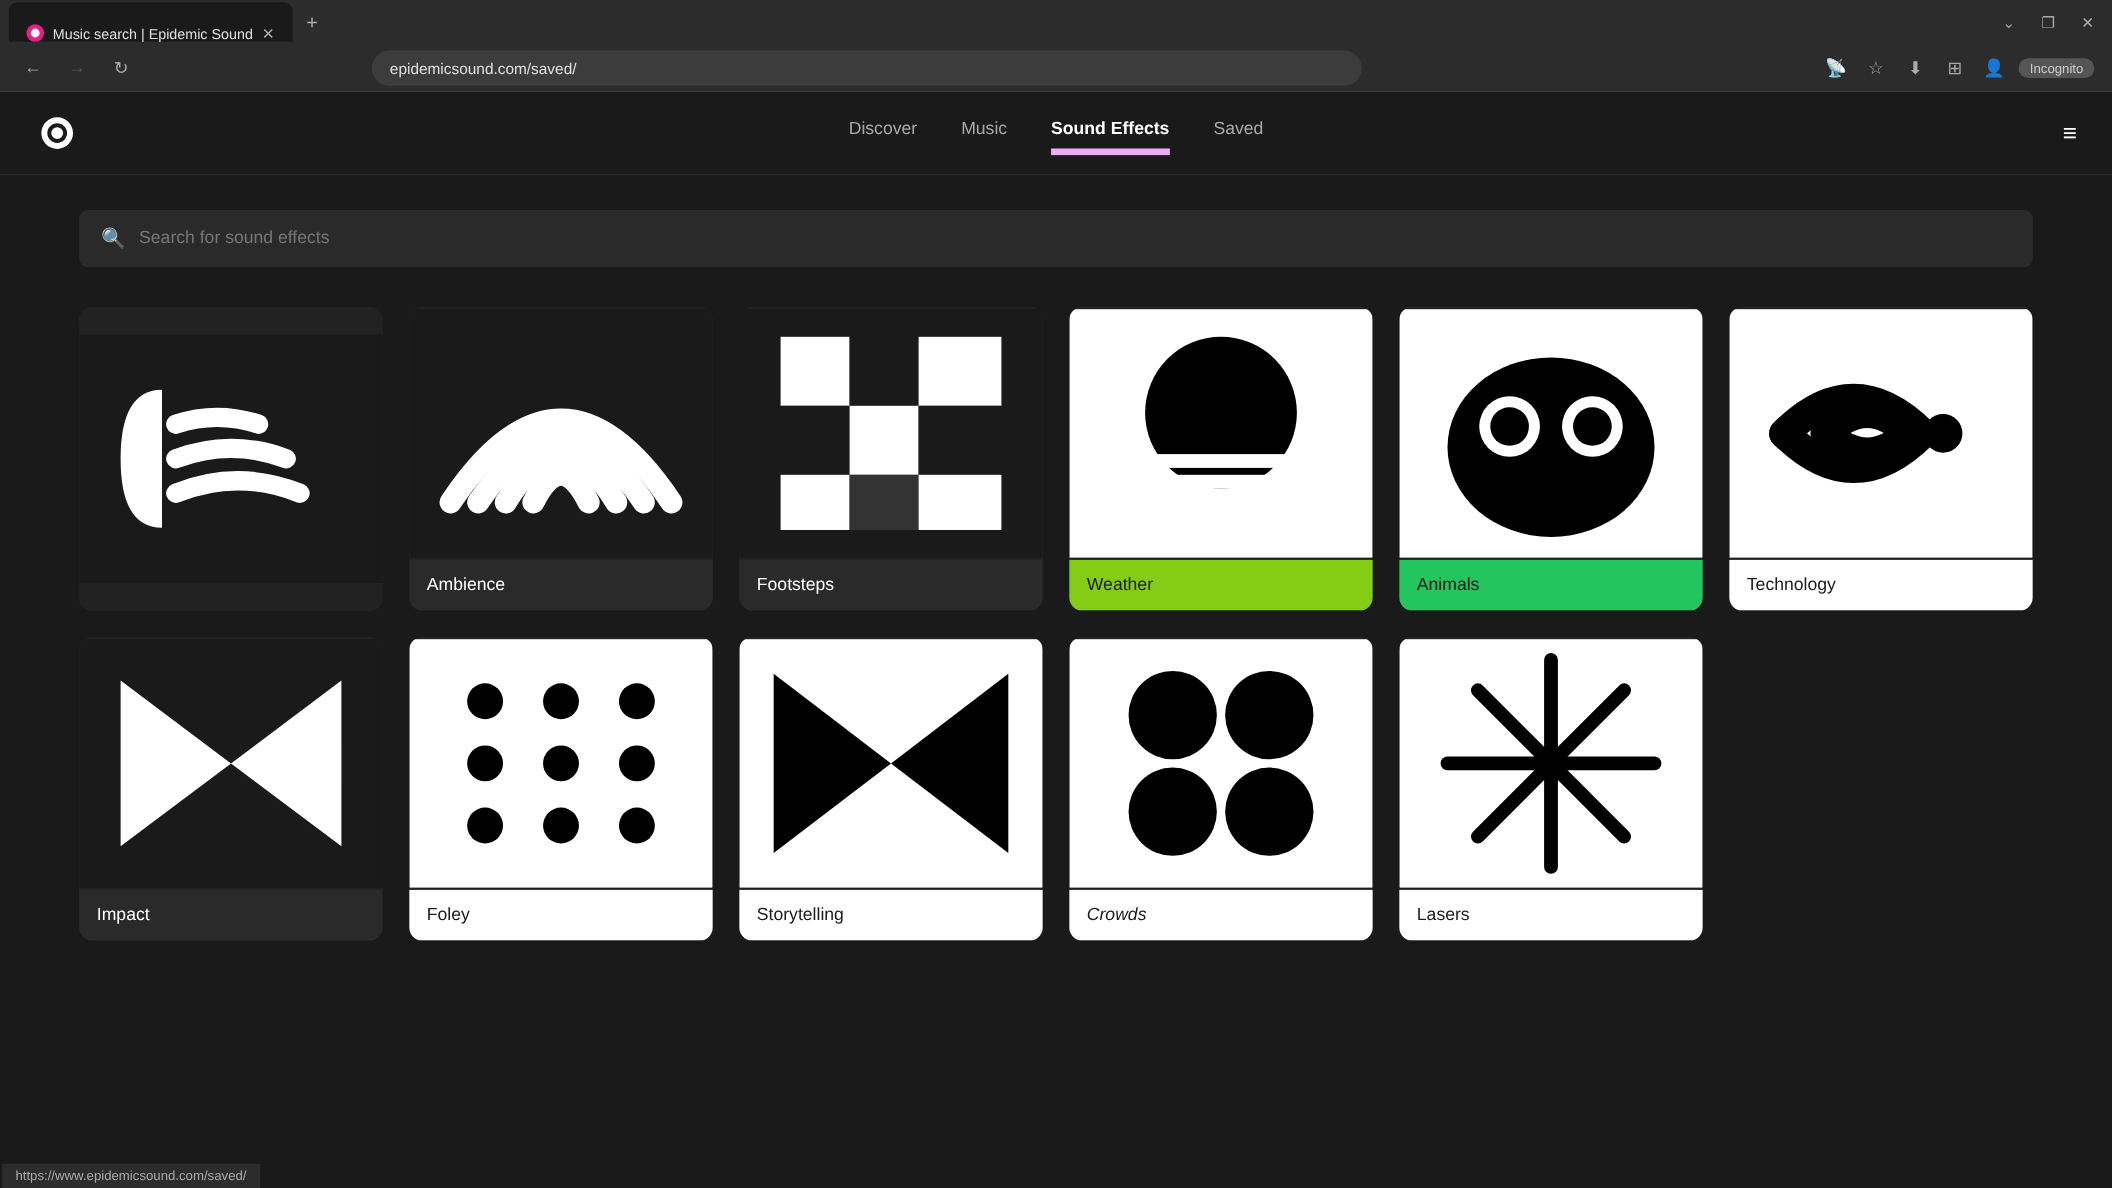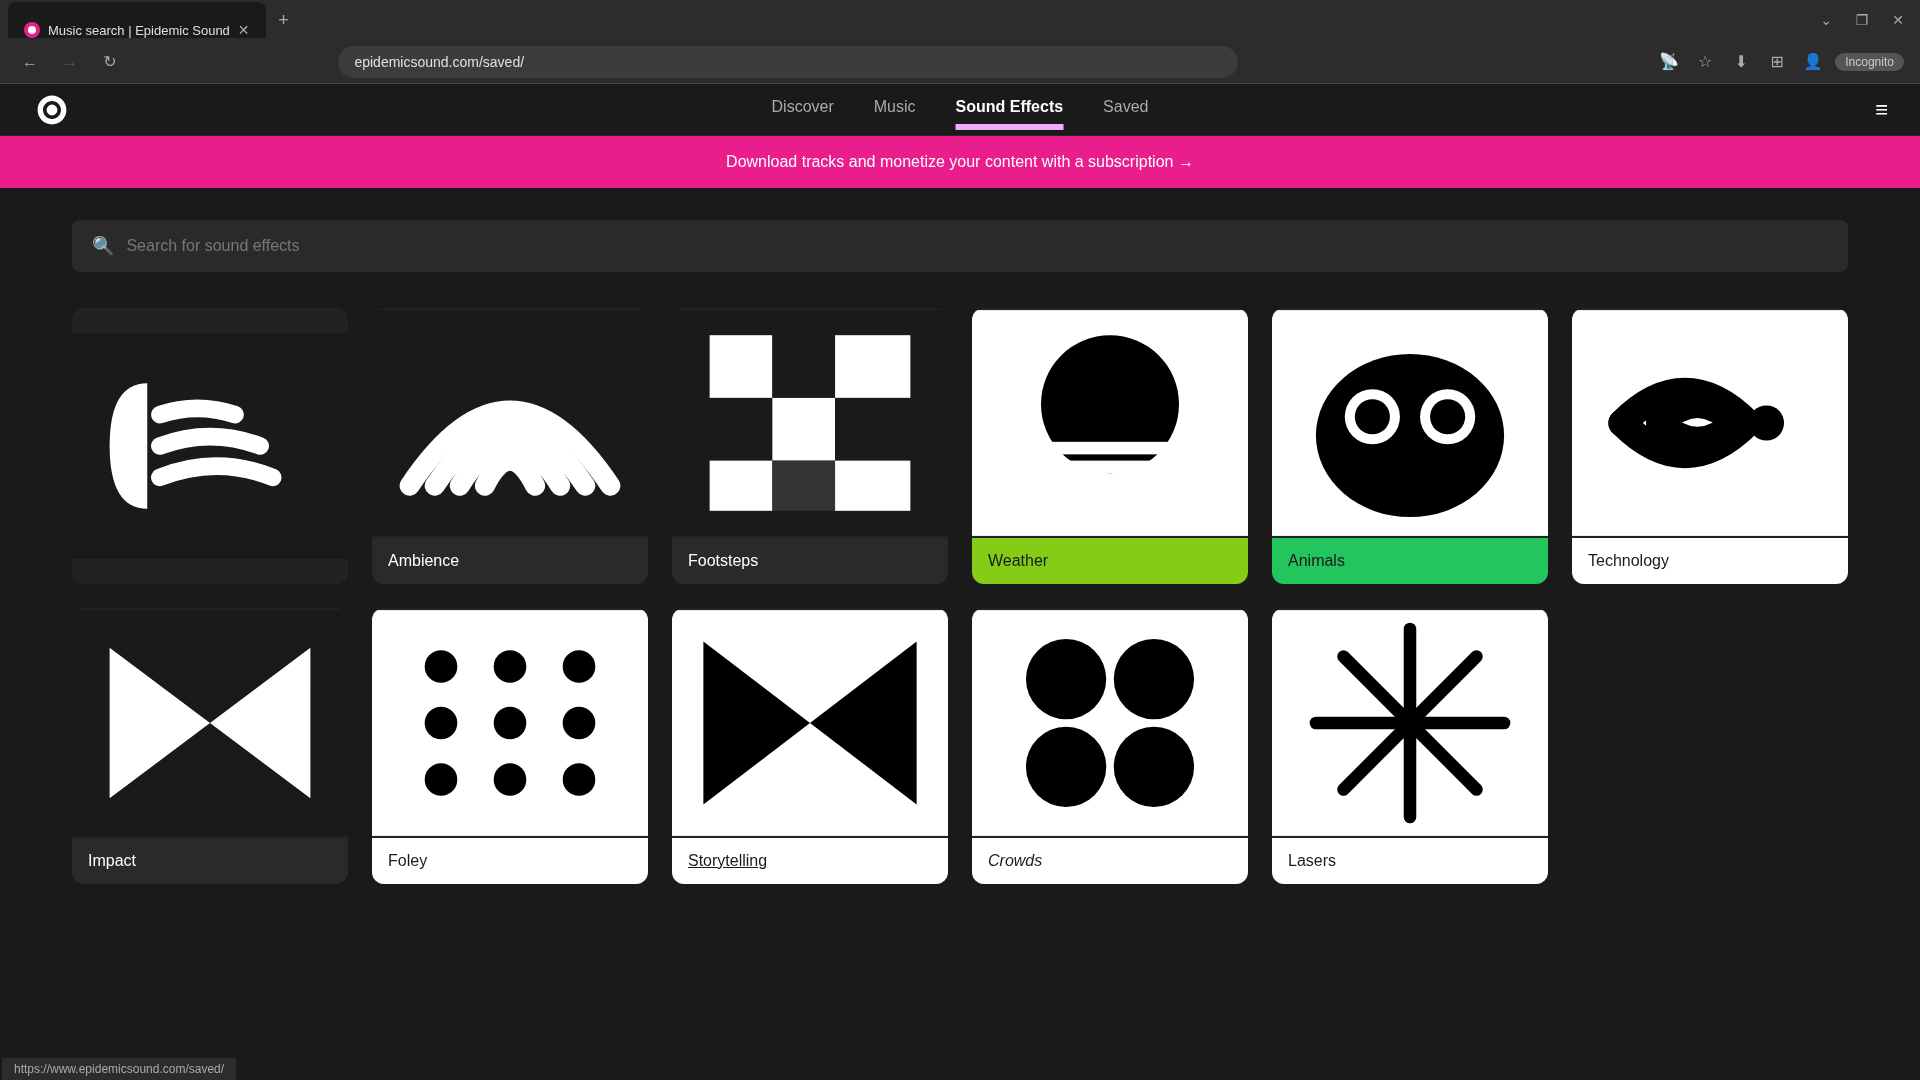--- a/index.html
+++ b/index.html
@@ -20,21 +20,21 @@
     .nav-btn { color: #aaa; font-size: 16px; cursor: pointer; width: 28px; height: 28px; display: flex; align-items: center; justify-content: center; border-radius: 50%; }
     .address-bar { flex: 1; background: #3c3c3c; border-radius: 20px; height: 32px; display: flex; align-items: center; padding: 0 16px; font-size: 14px; color: #e0e0e0; max-width: 900px; margin: 0 auto; }
     .browser-actions { display: flex; gap: 8px; margin-left: auto; align-items: center; }
     .browser-action-btn { color: #aaa; font-size: 16px; cursor: pointer; width: 28px; height: 28px; display: flex; align-items: center; justify-content: center; }
     .incognito-badge { background: #555; border-radius: 12px; padding: 2px 10px; font-size: 12px; color: #ccc; cursor: pointer; }
 
     
     .app { background: #1a1a1a; width: 100%; height: calc(1080px - 84px); display: flex; flex-direction: column; }
 
     
-    .app-nav { display: flex; align-items: center; padding: 0 32px; height: 52px; background: #1a1a1a; border-bottom: 1px solid #2a2a2a; position: relative; }
+    .app-nav { display: flex; align-items: center; padding: 0 32px; height: 75px; background: #1a1a1a; border-bottom: 1px solid #2a2a2a; position: relative; }
     .app-logo { width: 40px; height: 40px; display: flex; align-items: center; justify-content: center; cursor: pointer; }
     .app-logo svg { width: 36px; height: 36px; fill: #fff; }
     .nav-links { display: flex; gap: 40px; position: absolute; left: 50%; transform: translateX(-50%); }
     .nav-link { font-size: 16px; color: #aaa; cursor: pointer; padding: 8px 0; text-decoration: none; }
     .nav-link.active { color: #fff; border-bottom: 6px solid #f0abfc; }
     .nav-link.highlighted { font-weight: 600; color: #fff; }
     .nav-menu-btn { margin-left: auto; cursor: pointer; color: #fff; font-size: 22px; }
 
     
     .promo-banner { background: #e91e8c; display: flex; align-items: center; justify-content: center; height: 52px; font-size: 16px; color: #fff; cursor: pointer; }
@@ -111,23 +111,20 @@
     </div>
     <div class="nav-links">
       <a class="nav-link">Discover</a>
       <a class="nav-link">Music</a>
       <a class="nav-link highlighted active">Sound Effects</a>
       <a class="nav-link">Saved</a>
     </div>
     <div class="nav-menu-btn">≡</div>
   </nav>
 
-  <div class="promo-banner">
-    <span>Download tracks and monetize your content with a subscription →</span>
-  </div>
 
   <div class="main-content">
 
     <div class="search-bar">
       <span class="search-icon">🔍</span>
       <input type="text" placeholder="Search for sound effects" style="">
     </div>
 
     <div class="category-grid">
 
@@ -258,21 +255,21 @@
 
       <div class="category-card">
         <div class="card-image">
           <svg class="cat-svg" viewBox="0 0 220 180" xmlns="http://www.w3.org/2000/svg">
             <rect width="220" height="180" fill="#fff"></rect>
 
             <polygon points="25,25 110,90 25,155" fill="black"></polygon>
             <polygon points="195,25 110,90 195,155" fill="black"></polygon>
           </svg>
         </div>
-        <div class="card-label" style="color:#1a1a1a; background:#fff;text-decoration:underline;">Storytelling</div>
+        <div class="card-label" style="color:#1a1a1a; background:#fff;">Storytelling</div>
       </div>
 
       <div class="category-card">
         <div class="card-image">
           <svg class="cat-svg" viewBox="0 0 220 180" xmlns="http://www.w3.org/2000/svg">
             <rect width="220" height="180" fill="#fff"></rect>
 
             <circle cx="75" cy="55" r="32" fill="black"></circle>
             <circle cx="145" cy="55" r="32" fill="black"></circle>
             <circle cx="75" cy="125" r="32" fill="black"></circle>

